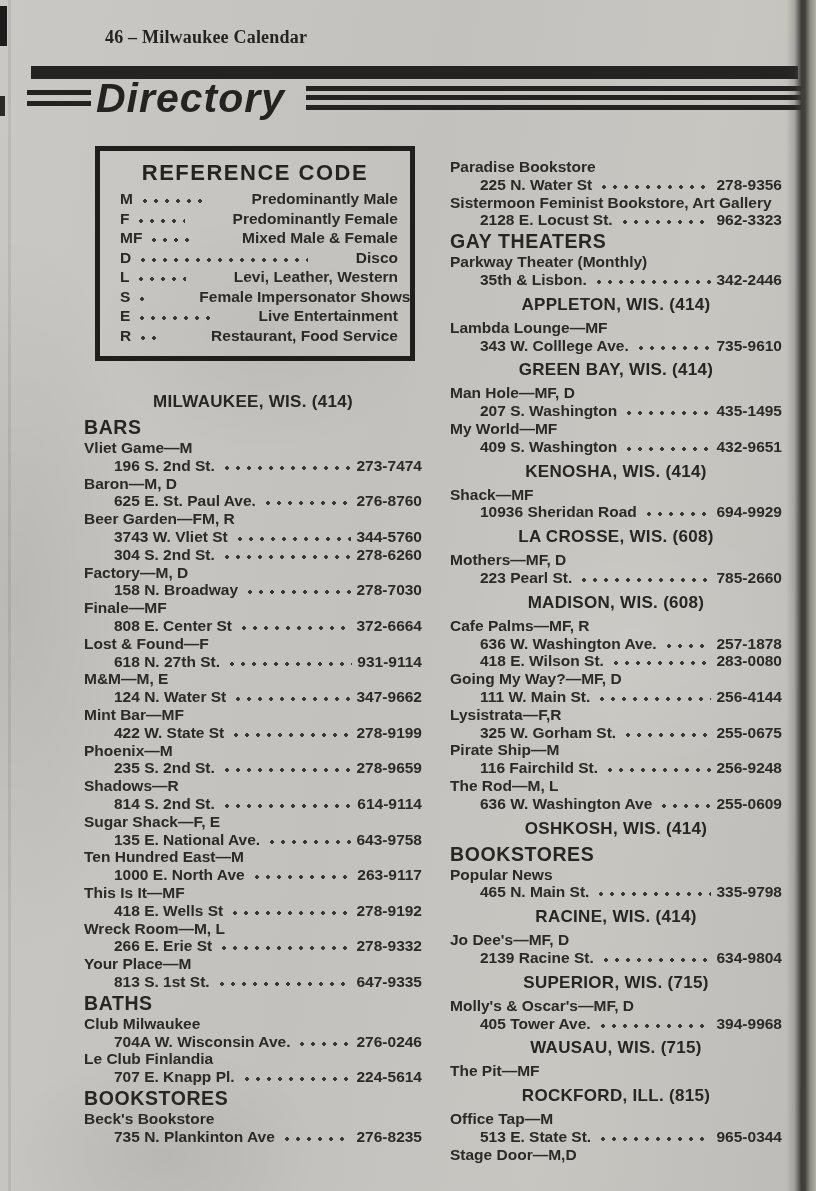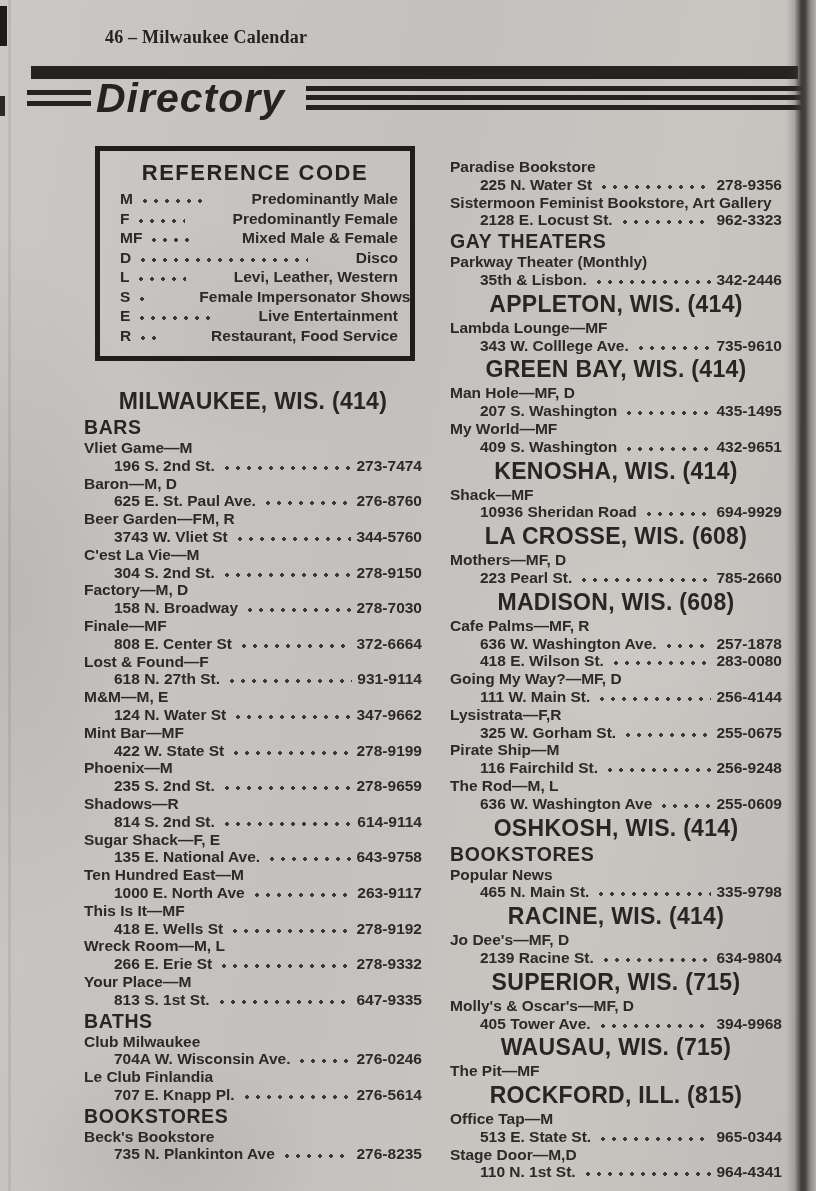--- a/index.html
+++ b/index.html
@@ -72,21 +72,21 @@
     background-image:radial-gradient(circle 1.7px at 5px 11px, #3a3835 98%, transparent);
     background-size:11px 14px; background-repeat:repeat-x;
   }
 
   
   .col { position:absolute; }
   #col-left  { left:84px;  top:386px; width:338px; }
   #col-right { left:450px; top:119px; width:332px;margin-top:39px; }
 
   .city {
-    font-size:23px; font-weight:700; text-align:center;
+    font-size:17px; font-weight:700; text-align:center;
     line-height:27px; margin:2px 0 1px 0;
     color:#282623; letter-spacing:0.3px; white-space:nowrap;
   }
   .category {
     font-size:19.5px; font-weight:700; line-height:22px;
     margin:1px 0; letter-spacing:0.6px; color:#282623;
   }
   .entry { font-size:15.5px; font-weight:700; line-height:17.8px; }
   .entry-name { white-space:nowrap; }
   .entry-line { display:flex; align-items:baseline; padding-left:30px; }
@@ -181,25 +181,24 @@
       </div>
       <div class="entry">
         <div class="entry-name">Beer Garden—FM, R</div>
         <div class="entry-line">
           <span class="address">3743 W. Vliet St</span>
           <span class="dots"></span>
           <span class="phone">344-5760</span>
         </div>
       </div>
       <div class="entry">
-        <div class="entry-name">C'est La Vie—M</div>
         <div class="entry-line">
           <span class="address">304 S. 2nd St.</span>
           <span class="dots"></span>
-          <span class="phone">278-9150</span>
+          <span class="phone">278-6260</span>
         </div>
       </div>
       <div class="entry">
         <div class="entry-name">Factory—M, D</div>
         <div class="entry-line">
           <span class="address">158 N. Broadway</span>
           <span class="dots"></span>
           <span class="phone">278-7030</span>
         </div>
       </div>
@@ -298,21 +297,21 @@
           <span class="address">704A W. Wisconsin Ave.</span>
           <span class="dots"></span>
           <span class="phone">276-0246</span>
         </div>
       </div>
       <div class="entry">
         <div class="entry-name">Le Club Finlandia</div>
         <div class="entry-line">
           <span class="address">707 E. Knapp Pl.</span>
           <span class="dots"></span>
-          <span class="phone">276-5614</span>
+          <span class="phone">224-5614</span>
         </div>
       </div>
       <div class="category">BOOKSTORES</div>
       <div class="entry">
         <div class="entry-name">Beck's Bookstore</div>
         <div class="entry-line">
           <span class="address">735 N. Plankinton Ave</span>
           <span class="dots"></span>
           <span class="phone">276-8235</span>
         </div>
@@ -472,22 +471,17 @@
       <div class="entry">
         <div class="entry-name">Office Tap—M</div>
         <div class="entry-line">
           <span class="address">513 E. State St.</span>
           <span class="dots"></span>
           <span class="phone">965-0344</span>
         </div>
       </div>
       <div class="entry">
         <div class="entry-name">Stage Door—M,D</div>
-        <div class="entry-line">
-          <span class="address">110 N. 1st St.</span>
-          <span class="dots"></span>
-          <span class="phone">964-4341</span>
-        </div>
       </div>
     </div>
 
   <div class="edge-shadow"></div>
 </div>
 
 </body></html>

